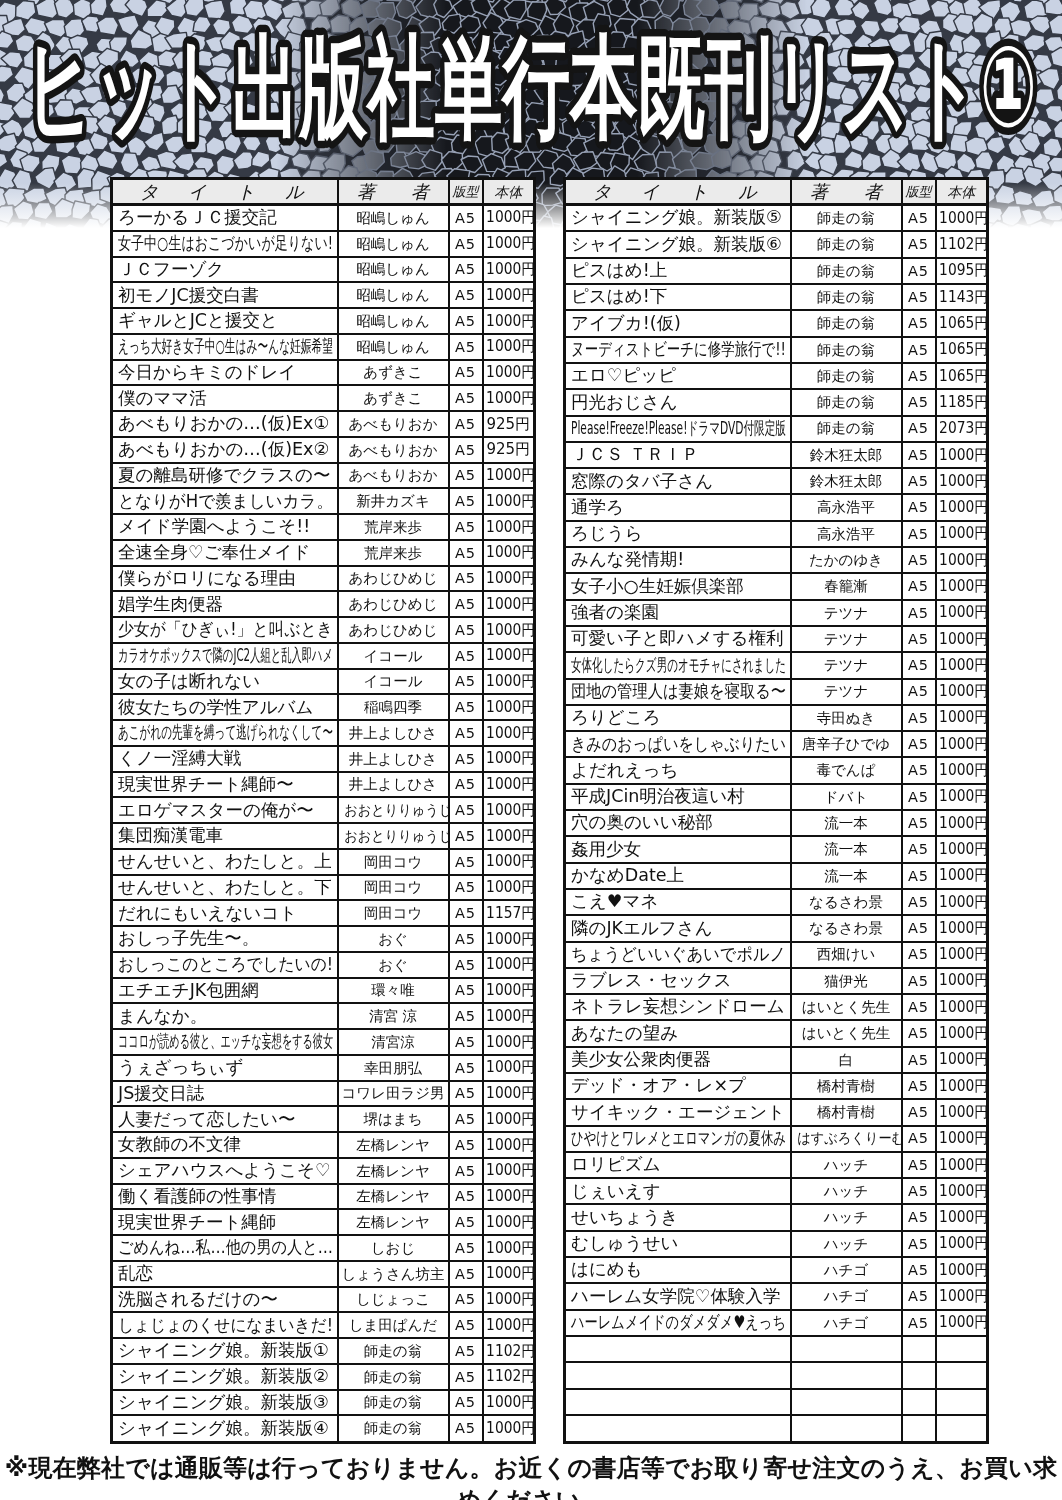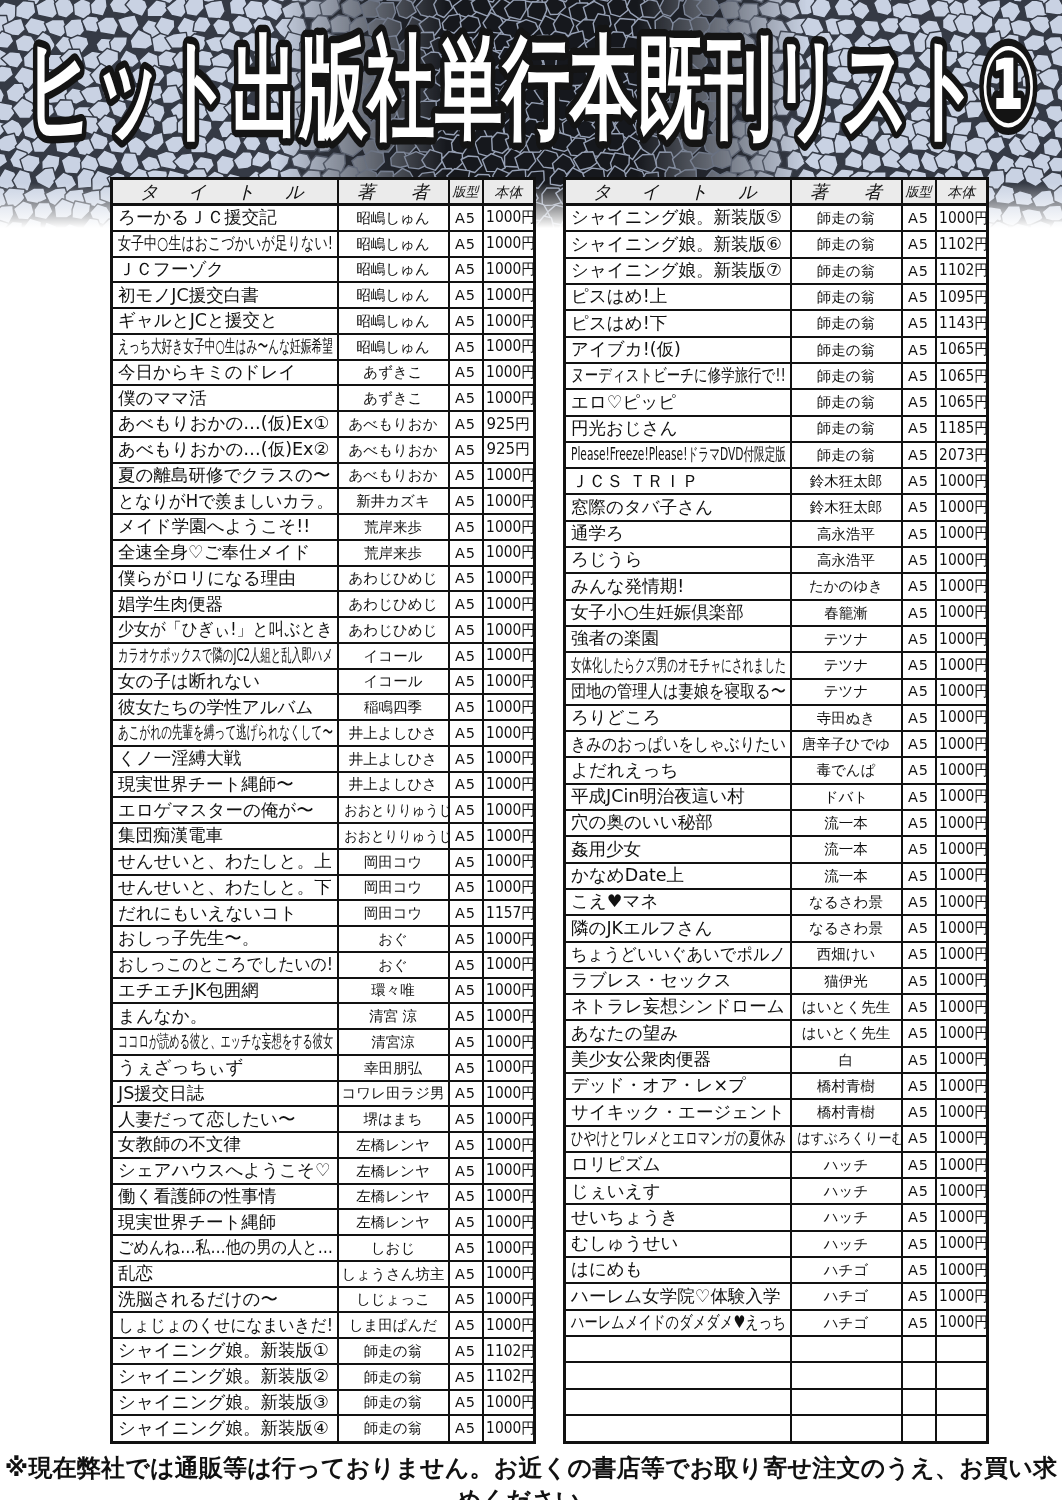--- a/index.html
+++ b/index.html
@@ -2155,26 +2155,20 @@
           <td class="c-format"><span class="fit">A5</span></td>
           <td class="c-price"><span class="fit" style="transform: scaleX(0.921269);">1000円</span></td>
         </tr>
         <tr>
           <td class="c-title"><span class="fit fit-left">シャイニング娘。新装版⑥</span></td>
           <td class="c-author"><span class="fit">師走の翁</span></td>
           <td class="c-format"><span class="fit">A5</span></td>
           <td class="c-price"><span class="fit" style="transform: scaleX(0.921269);">1102円</span></td>
         </tr>
         <tr>
-          <td class="c-title"><span class="fit fit-left">シャイニング娘。新装版⑦</span></td>
-          <td class="c-author"><span class="fit">師走の翁</span></td>
-          <td class="c-format"><span class="fit">A5</span></td>
-          <td class="c-price"><span class="fit" style="transform: scaleX(0.921269);">1102円</span></td>
-        </tr>
-        <tr>
           <td class="c-title"><span class="fit fit-left">ピスはめ!上</span></td>
           <td class="c-author"><span class="fit">師走の翁</span></td>
           <td class="c-format"><span class="fit">A5</span></td>
           <td class="c-price"><span class="fit" style="transform: scaleX(0.921269);">1095円</span></td>
         </tr>
         <tr>
           <td class="c-title"><span class="fit fit-left">ピスはめ!下</span></td>
           <td class="c-author"><span class="fit">師走の翁</span></td>
           <td class="c-format"><span class="fit">A5</span></td>
           <td class="c-price"><span class="fit" style="transform: scaleX(0.921269);">1143円</span></td>
@@ -2240,20 +2234,26 @@
           <td class="c-price"><span class="fit" style="transform: scaleX(0.921269);">1000円</span></td>
         </tr>
         <tr>
           <td class="c-title"><span class="fit fit-left">女子小○生妊娠倶楽部</span></td>
           <td class="c-author"><span class="fit">春籠漸</span></td>
           <td class="c-format"><span class="fit">A5</span></td>
           <td class="c-price"><span class="fit" style="transform: scaleX(0.921269);">1000円</span></td>
         </tr>
         <tr>
           <td class="c-title"><span class="fit fit-left">強者の楽園</span></td>
+          <td class="c-author"><span class="fit">テツナ</span></td>
+          <td class="c-format"><span class="fit">A5</span></td>
+          <td class="c-price"><span class="fit" style="transform: scaleX(0.921269);">1000円</span></td>
+        </tr>
+        <tr>
+          <td class="c-title"><span class="fit fit-left">可愛い子と即ハメする権利</span></td>
           <td class="c-author"><span class="fit">テツナ</span></td>
           <td class="c-format"><span class="fit">A5</span></td>
           <td class="c-price"><span class="fit" style="transform: scaleX(0.921269);">1000円</span></td>
         </tr>
         <tr>
           <td class="c-title"><span class="fit fit-left" style="transform: scaleX(0.60298);">女体化したらクズ男のオモチャにされました</span></td>
           <td class="c-author"><span class="fit">テツナ</span></td>
           <td class="c-format"><span class="fit">A5</span></td>
           <td class="c-price"><span class="fit" style="transform: scaleX(0.921269);">1000円</span></td>
         </tr>

